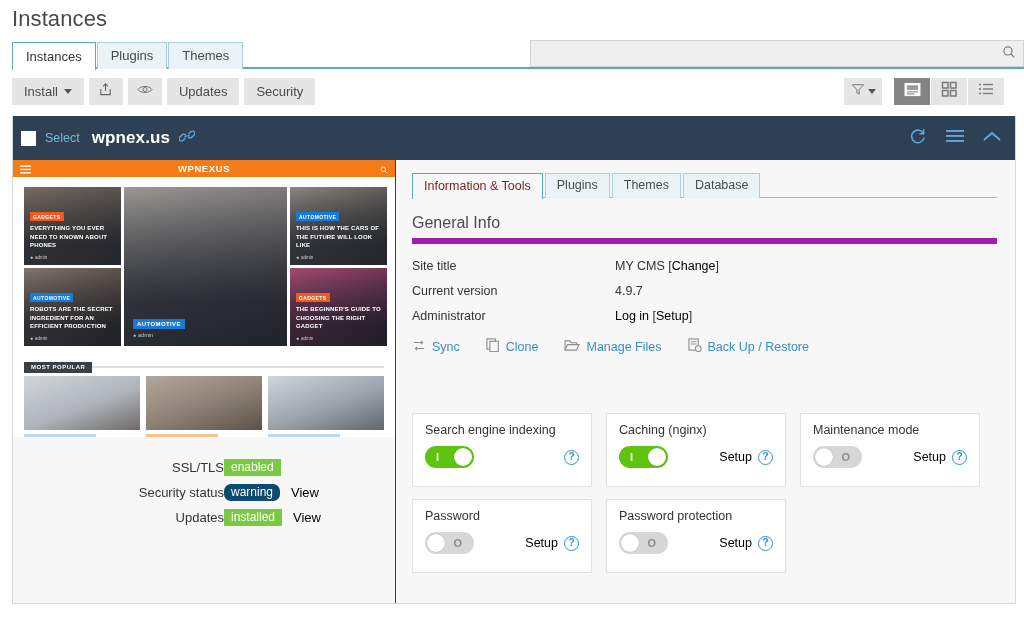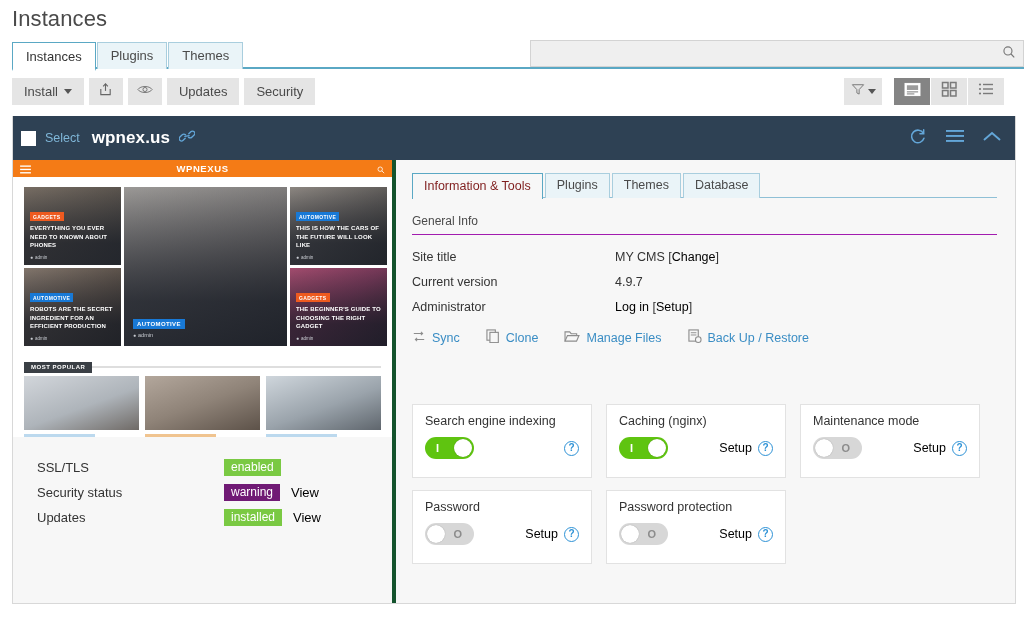--- a/index.html
+++ b/index.html
@@ -178,21 +178,21 @@
   }
 
   
   .card-body {
     display: flex;
     height: 443px;
     background: #f7f7f7;
   }
   .pane-left {
     width: 383px;
-    border-right: 4px solid #14532d;
+    border-right: 1px solid #14532d;
     background: #f7f7f7;
     display: flex;
     flex-direction: column;
   }
 
   
   .thumb {
     background: #fff;
     overflow: hidden;
   }
@@ -295,32 +295,33 @@
 
   
   .status {
     margin: 18px 0 0 24px;
     font-size: 13px;
   }
   .status-row {
     display: flex;
     align-items: center;
     height: 25px;
+    text-align: right;
   }
   .status-label { width: 187px; color: #333; }
   .pill {
     display: inline-block;
     color: #fff;
     font-size: 12px;
     padding: 2px 7px 3px 7px;
     line-height: 1;
     min-width: 0;
   }
   .pill.green { background: #7ac943; }
-  .pill.orange { background: #701a75; }
+  .pill.orange { background: #0c4a6e; border-radius: 7px; }
   .lnk { color: #000000; text-decoration: none; cursor: pointer; }
   .view-lnk { margin-left: 11px; font-size: 13px; }
 
   
   .pane-right {
     flex: 1;
     background: #f7f7f7;
     padding: 12px 18px 0 16px;
     display: flex;
     flex-direction: column;
@@ -355,25 +356,25 @@
   }
   .stab.active {
     background: #f7f7f7;
     border-color: #5aa8c4;
     color: #7f1d1d;
     margin-bottom: -1px;
     height: 26px;
     line-height: 24px;
   }
   .sec-title {
-    font-size: 12px;
+    font-size: 16px;
     color: #4a4a4a;
     font-weight: 400;
     padding-bottom: 6px;
-    border-bottom: 1px solid #a21caf;
+    border-bottom: 6px solid #a21caf;
     margin-bottom: 9px;
   }
   .info-row {
     display: flex;
     font-size: 12.5px;
     height: 25px;
     align-items: center;
   }
   .info-key { width: 203px; color: #333; }
   .info-val { color: #333; }

